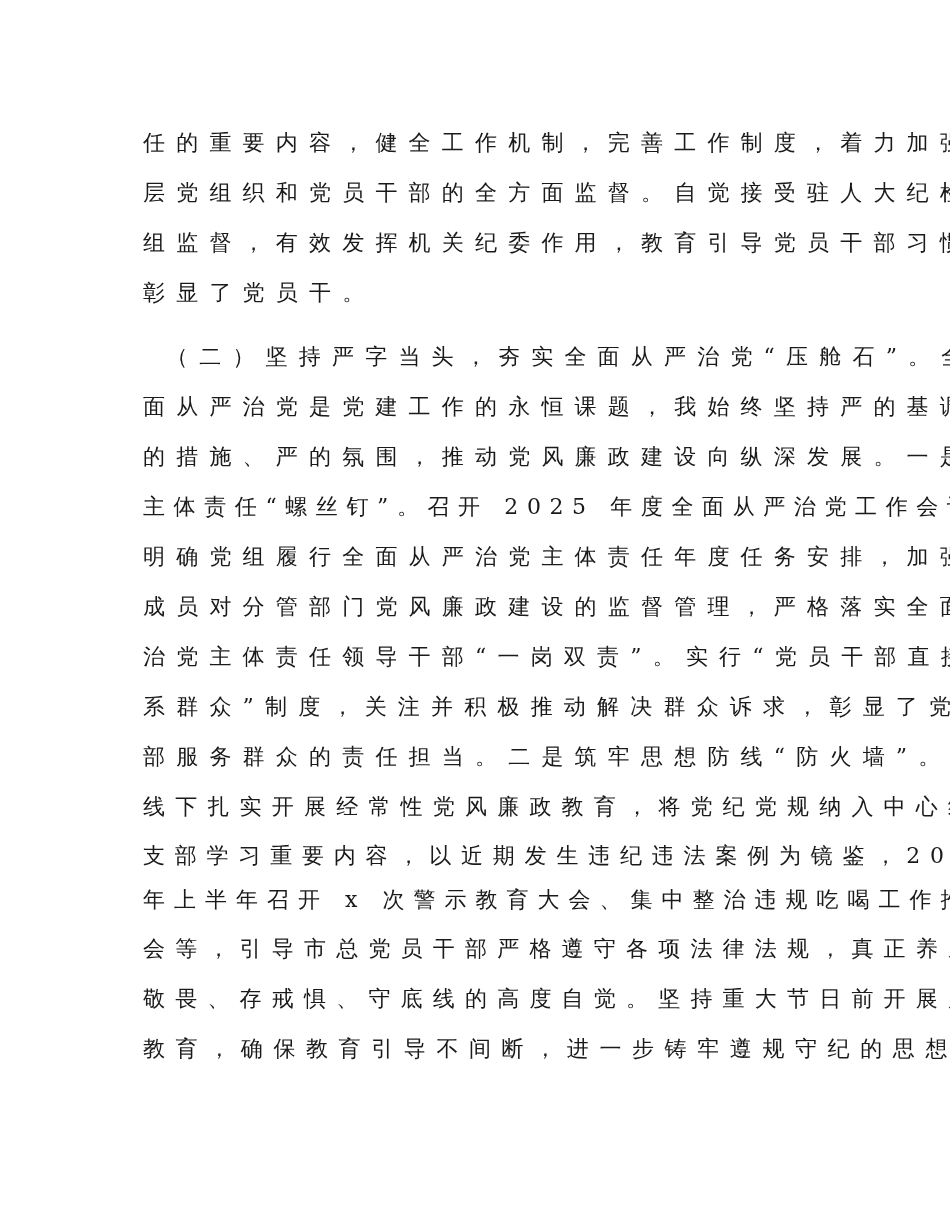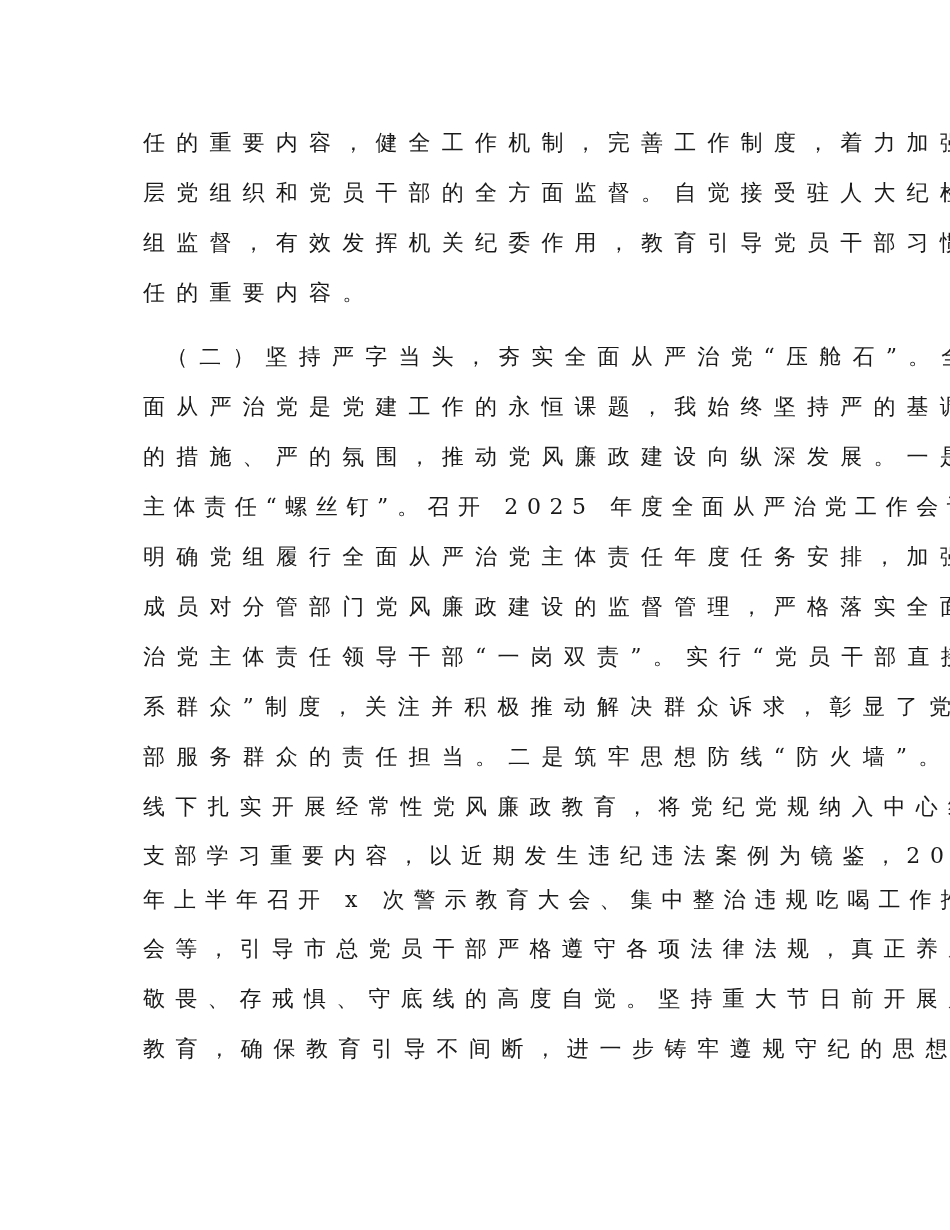--- a/index.html
+++ b/index.html
@@ -34,21 +34,21 @@
 </style>
 </head>
 <body>
 
 <div class="page">
 
   <div>
     <div class="line" style="top:130px;">任的重要内容，健全工作机制，完善工作制度，着力加强对基</div>
     <div class="line" style="top:180px;">层党组织和党员干部的全方面监督。自觉接受驻人大纪检监察</div>
     <div class="line" style="top:230px;">组监督，有效发挥机关纪委作用，教育引导党员干部习惯在监</div>
-    <div class="line" style="top:280px;">任的重要内容。</div>
+    <div class="line" style="top:280px;">彰显了党员干。</div>
   </div>
 
   <div>
     <div class="line" style="top:344px; left:166px;">（二）坚持严字当头，夯实全面从严治党“压舱石”。全</div>
     <div class="line" style="top:394px;">面从严治党是党建工作的永恒课题，我始终坚持严的基调、严</div>
     <div class="line" style="top:444px;">的措施、严的氛围，推动党风廉政建设向纵深发展。一是拧紧</div>
     <div class="line" style="top:494px; letter-spacing:8.6px;">主体责任“螺丝钉”。召开 2025 年度全面从严治党工作会议，</div>
     <div class="line" style="top:544px;">明确党组履行全面从严治党主体责任年度任务安排，加强班子</div>
     <div class="line" style="top:594px;">成员对分管部门党风廉政建设的监督管理，严格落实全面从严</div>
     <div class="line" style="top:644px;">治党主体责任领导干部“一岗双责”。实行“党员干部直接联</div>

